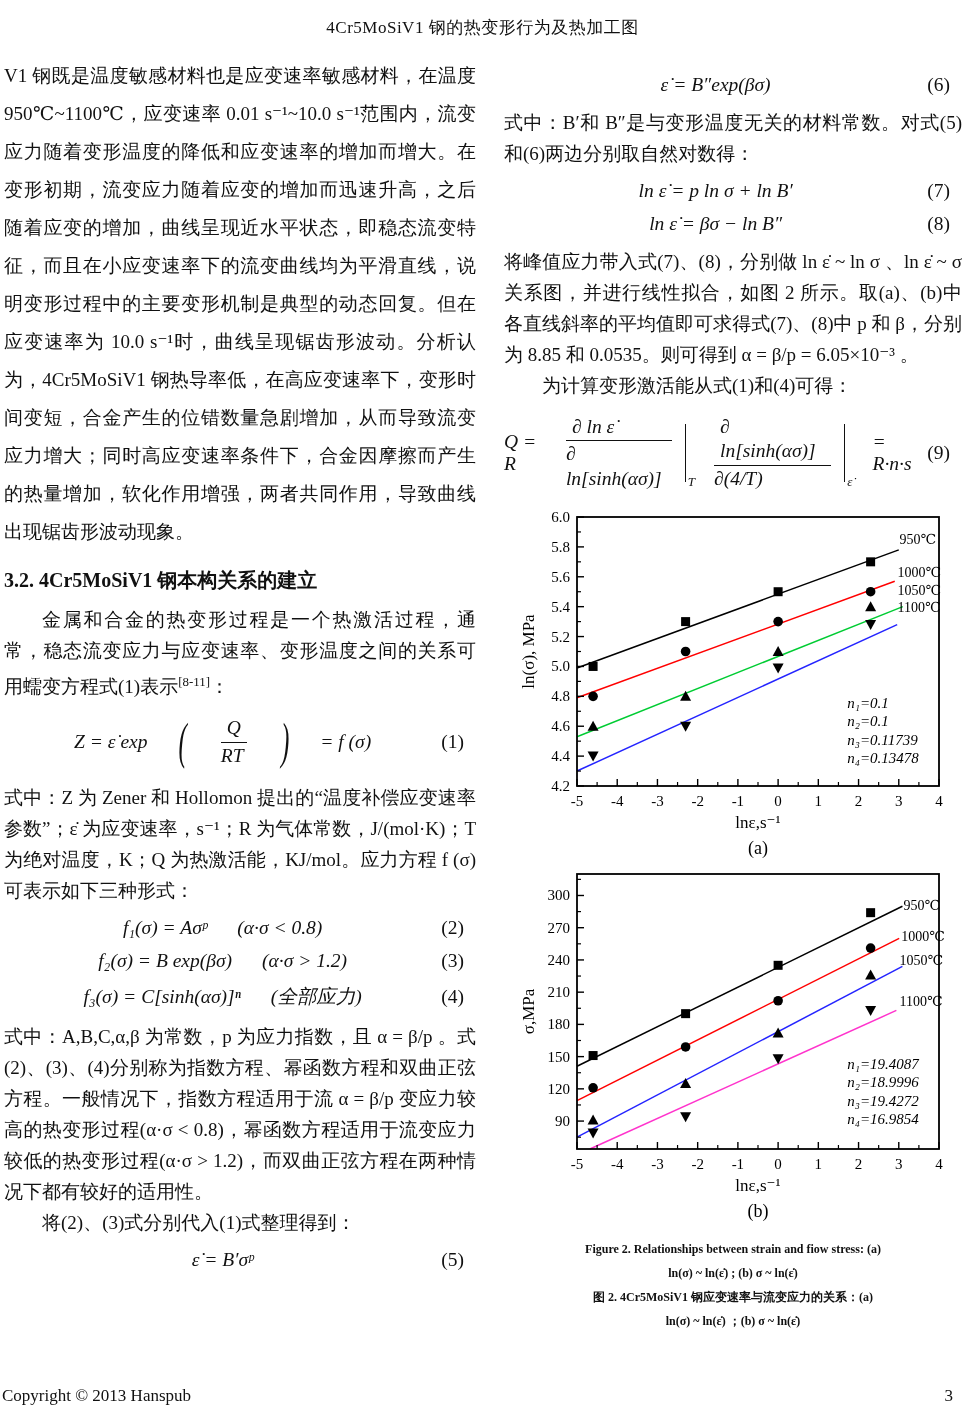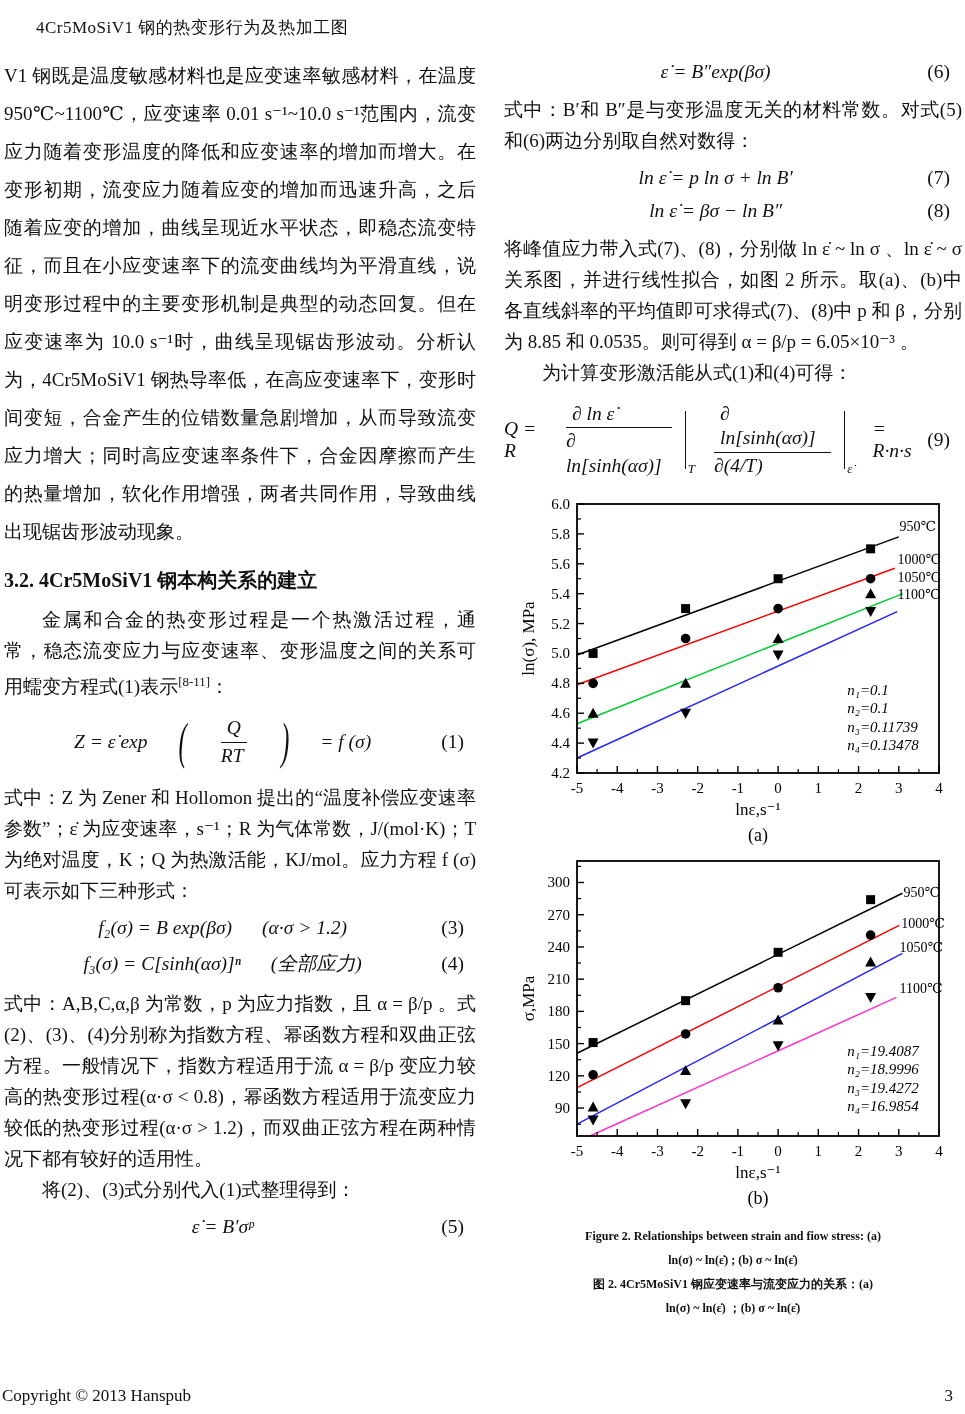--- a/index.html
+++ b/index.html
@@ -1,24 +1,24 @@
 <!DOCTYPE html>
 <html><head>
 <meta charset="utf-8">
 <style>
   html,body{margin:0;padding:0;background:#ffffff;}
   body{
     width:965px;height:1414px;position:relative;overflow:hidden;
     font-family:"Liberation Serif","DejaVu Serif",serif;
     color:#111;
   }
-  .header{ text-align:left; padding-top:16px; font-size:17px; letter-spacing:.5px;padding-left:36px;}
+  .header{ text-align:center; padding-top:16px; font-size:17px; letter-spacing:.5px;}
   .columns{ display:flex; padding-left:4px; margin-top:18px; }
   .col-left{ width:472px; }
-  .col-right{ width:458px; margin-left:28px; }
+  .col-right{ width:458px; margin-left:28px;margin-top:13px; }
   p.body{ font-size:19px; line-height:31px; text-align:justify; margin:0; }
   p.lh38{ line-height:38px; }
   p.indent{ text-indent:2em; }
   sup{ font-size:.68em; }
   h2.sec{ font-size:20px; margin:16px 0 10px 0; font-weight:bold; font-family:"Liberation Serif","DejaVu Serif",serif;}
   
   .eq{ display:flex; align-items:center; font-style:italic; font-size:19.5px; margin:11px 0; }
   .eq .ebody{ flex:1; display:flex; justify-content:center; align-items:center; gap:30px; }
   .eq .eno{ font-style:normal; padding-right:12px; }
   .frac{ display:inline-flex; flex-direction:column; text-align:left; vertical-align:middle; margin:0 3px; line-height:1.25;font-family:Liberation Serif, serif; }
@@ -56,20 +56,27 @@
             <span class="den">RT</span>
           </span>
           <span class="bp">)</span>
           <span>= f (σ)</span>
       </span>
       <span class="eno">(1)</span>
     </div>
 
     <p class="body">式中：Z 为 Zener 和 Hollomon 提出的“温度补偿应变速率参数”；ε̇ 为应变速率，s⁻¹；R 为气体常数，J/(mol·K)；T 为绝对温度，K；Q 为热激活能，KJ/mol。应力方程 f (σ) 可表示如下三种形式：</p>
 
+    <div class="eq">
+      <span class="ebody">
+          <span>f₁(σ) = Aσᵖ</span>
+          <span>(α·σ &lt; 0.8)</span>
+        </span>
+      <span class="eno">(2)</span>
+    </div>
     <div class="eq">
       <span class="ebody">
           <span>f₂(σ) = B exp(βσ)</span>
           <span>(α·σ &gt; 1.2)</span>
         </span>
       <span class="eno">(3)</span>
     </div>
     <div class="eq">
       <span class="ebody">
           <span>f₃(σ) = C[sinh(ασ)]ⁿ</span>

